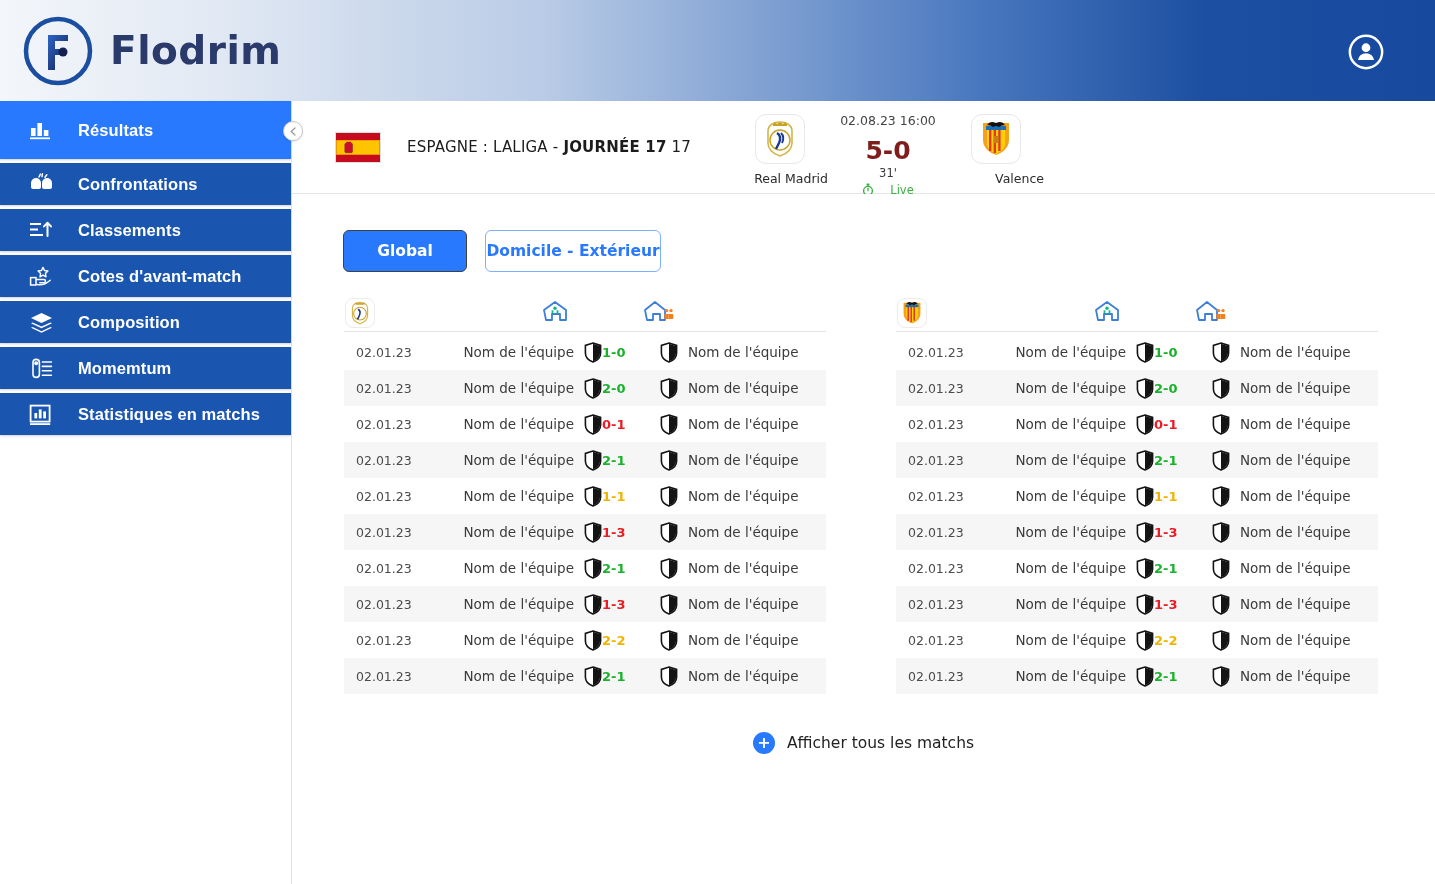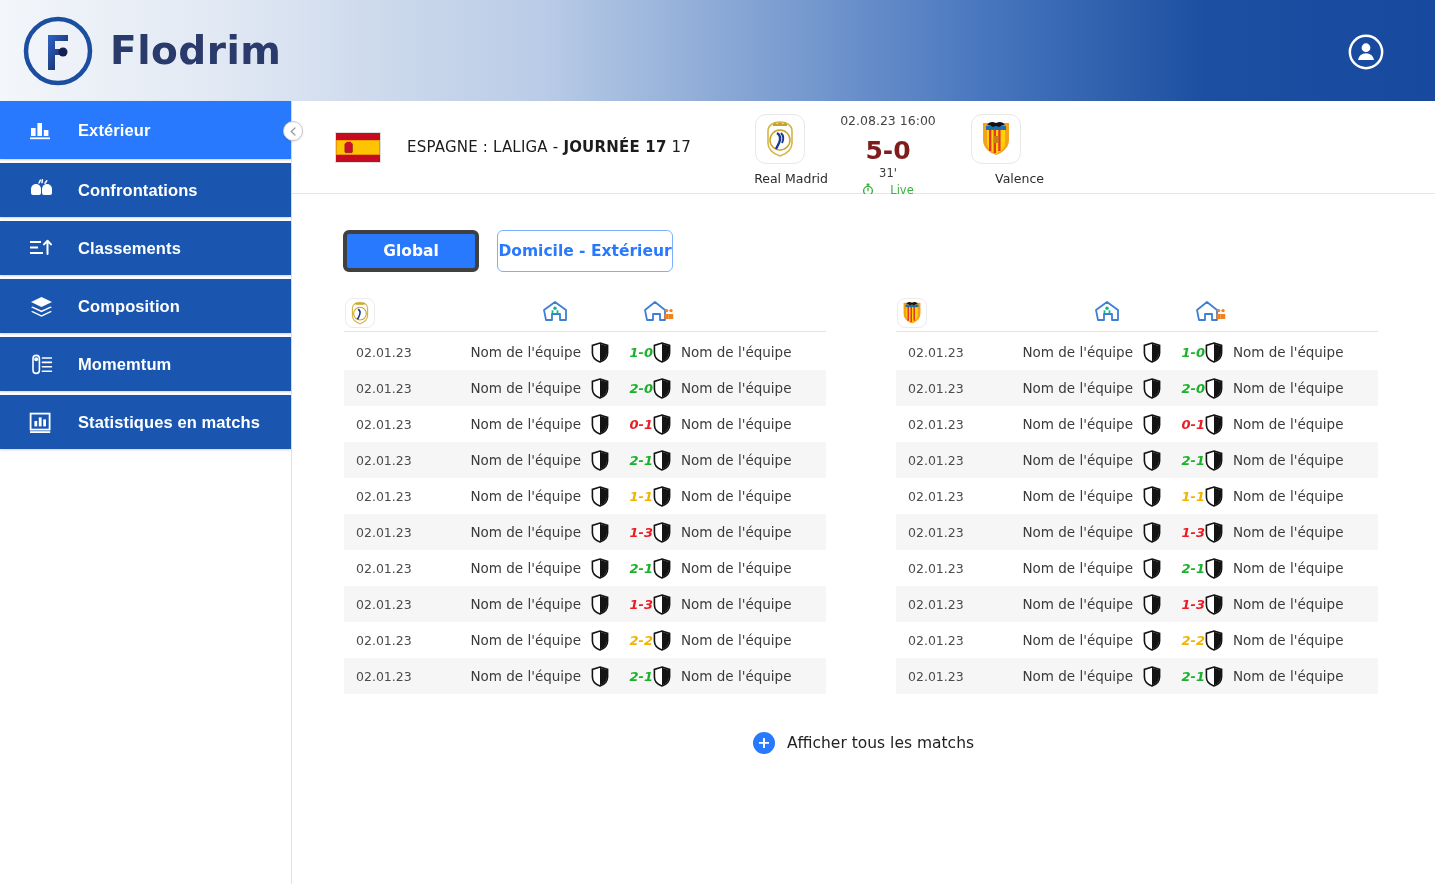--- a/index.html
+++ b/index.html
@@ -34,21 +34,21 @@
 
   
   .sidebar {
     position: absolute; left: 0; top: 101px;
     width: 292px; height: 783px;
     background: #ffffff;
     border-right: 1px solid #e3e3e3;
   }
   .nav-item {
     position: relative;
-    height: 54px;
+    height: 42px;
     margin-bottom: 4px;
     background: #1a56b0;
     display: flex; align-items: center;
     cursor: pointer;
     box-shadow: 0 1px 2px rgba(0,0,0,.18);
   }
   .nav-item.active { background: #2979ff; height: 58px; }
   .nav-item .ic {
     width: 34px; height: 30px; margin-left: 24px;
     display: flex; align-items: center; justify-content: center;
@@ -144,21 +144,21 @@
     width: 1143px; height: 690px;
     background: #fff;
   }
   .tabs { display: flex; gap: 18px; padding: 36px 0 0 51px; }
   .tab {
     height: 42px; border-radius: 6px;
     display: flex; align-items: center; justify-content: center;
     font-size: 15.5px; font-weight: 700; cursor: pointer;
     font-family: "DejaVu Sans", sans-serif;
   }
-  .tab.primary { width: 136px; background: #2979ff; color: #fff; border: 4px solid #404040; }
+  .tab.primary { width: 124px; background: #2979ff; color: #fff; border: 1px solid #404040; }
   .tab.ghost { width: 176px; background: #fff; color: #2979ff; border: 1px solid #7db0ff; }
 
   .panels { display: flex; margin-top: 22px; padding: 0 52px 0 52px; gap: 70px; }
   .panel { width: 482px; }
   .panel-head {
     display: flex; align-items: center;
     height: 38px;
     border-bottom: 1px solid #e2e2e2;
     position: relative;
   }
@@ -186,22 +186,22 @@
   .row .tname-l {
     flex: 1; text-align: right; padding-right: 10px;
     font-size: 13.5px; color: #3b3b3b;
   }
   .row .tname-r {
     flex: 1; text-align: left; padding-left: 10px;
     font-size: 13.5px; color: #3b3b3b;
   }
   .shield { width: 18px; height: 21px; flex: none; }
   .row .score {
-    width: 44px; text-align: right;
-    font-size: 13px; font-weight: 700; font-style: italic;
+    width: 58px; text-align: left;
+    font-size: 13px; font-weight: 700;
   }
 
   .showall {
     display: flex; align-items: center; justify-content: center;
     gap: 12px; margin-top: 38px; cursor: pointer;
   }
   .plus-circle {
     width: 22px; height: 22px; border-radius: 50%;
     background: #2979ff; color: #fff;
     display: flex; align-items: center; justify-content: center;
@@ -247,21 +247,21 @@
 
   <div class="nav-item active">
     <span class="ic">
       <svg width="26" height="22" viewBox="0 0 26 22">
         <rect x="3" y="9" width="4.6" height="8" fill="#fff"></rect>
         <rect x="9.4" y="4" width="4.6" height="13" fill="#fff"></rect>
         <rect x="15.8" y="11" width="4.6" height="6" fill="#fff"></rect>
         <rect x="2" y="18.4" width="20" height="1.8" fill="#fff"></rect>
       </svg>
     </span>
-    <span class="lbl">Extérieur</span>
+    <span class="lbl">Résultats</span>
   </div>
 
   <div class="nav-item">
     <span class="ic">
       <svg width="27" height="22" viewBox="0 0 27 22">
         <path d="M3 10a5 5 0 0 1 10 0v4a2 2 0 0 1-2 2H5a2 2 0 0 1-2-2z" fill="#fff"></path>
         <path d="M14 10a5 5 0 0 1 10 0v4a2 2 0 0 1-2 2h-6a2 2 0 0 1-2-2z" fill="#fff"></path>
         <path d="M11 4 L12.4 1.2 M14 3.6 L14.4 0.8 M17 4.2 L18.8 1.8" stroke="#fff" stroke-width="1.5" stroke-linecap="round"></path>
       </svg>
     </span>
@@ -274,20 +274,31 @@
         <rect x="2" y="4" width="11" height="2" fill="#fff"></rect>
         <rect x="2" y="9.5" width="8" height="2" fill="#fff"></rect>
         <rect x="2" y="15" width="13" height="2" fill="#fff"></rect>
         <path d="M19.5 17 V4 M16 7.4 L19.5 3.7 L23 7.4" fill="none" stroke="#fff" stroke-width="2" stroke-linecap="round" stroke-linejoin="round"></path>
       </svg>
     </span>
     <span class="lbl">Classements</span>
   </div>
 
 
+  <div class="nav-item">
+    <span class="ic">
+      <svg width="27" height="23" viewBox="0 0 27 23">
+        <path d="M15 2.4 l1.5 3.1 3.4.5 -2.5 2.4 .6 3.4 -3-1.6 -3 1.6 .6-3.4 -2.5-2.4 3.4-.5z" fill="none" stroke="#fff" stroke-width="1.4" stroke-linejoin="round"></path>
+        <rect x="2.6" y="12.6" width="5.4" height="7.4" fill="none" stroke="#fff" stroke-width="1.5"></rect>
+        <path d="M8.6 14.4 h7.2 a1.7 1.7 0 0 1 0 3.4 h-4" fill="none" stroke="#fff" stroke-width="1.5" stroke-linecap="round"></path>
+        <path d="M9 19.4 c5 1.6 9-.6 13.2-4.2" fill="none" stroke="#fff" stroke-width="1.5" stroke-linecap="round"></path>
+      </svg>
+    </span>
+    <span class="lbl">Cotes d'avant-match</span>
+  </div>
 
   <div class="nav-item">
     <span class="ic">
       <svg width="25" height="23" viewBox="0 0 25 23">
         <path d="M12.5 2 L23 7 L12.5 12 L2 7 Z" fill="#fff"></path>
         <path d="M3.6 11.4 L12.5 15.6 L21.4 11.4 L23 12.2 L12.5 17.2 L2 12.2 Z" fill="#fff"></path>
         <path d="M3.6 16 L12.5 20.2 L21.4 16 L23 16.8 L12.5 21.8 L2 16.8 Z" fill="#fff"></path>
       </svg>
     </span>
     <span class="lbl">Composition</span>

